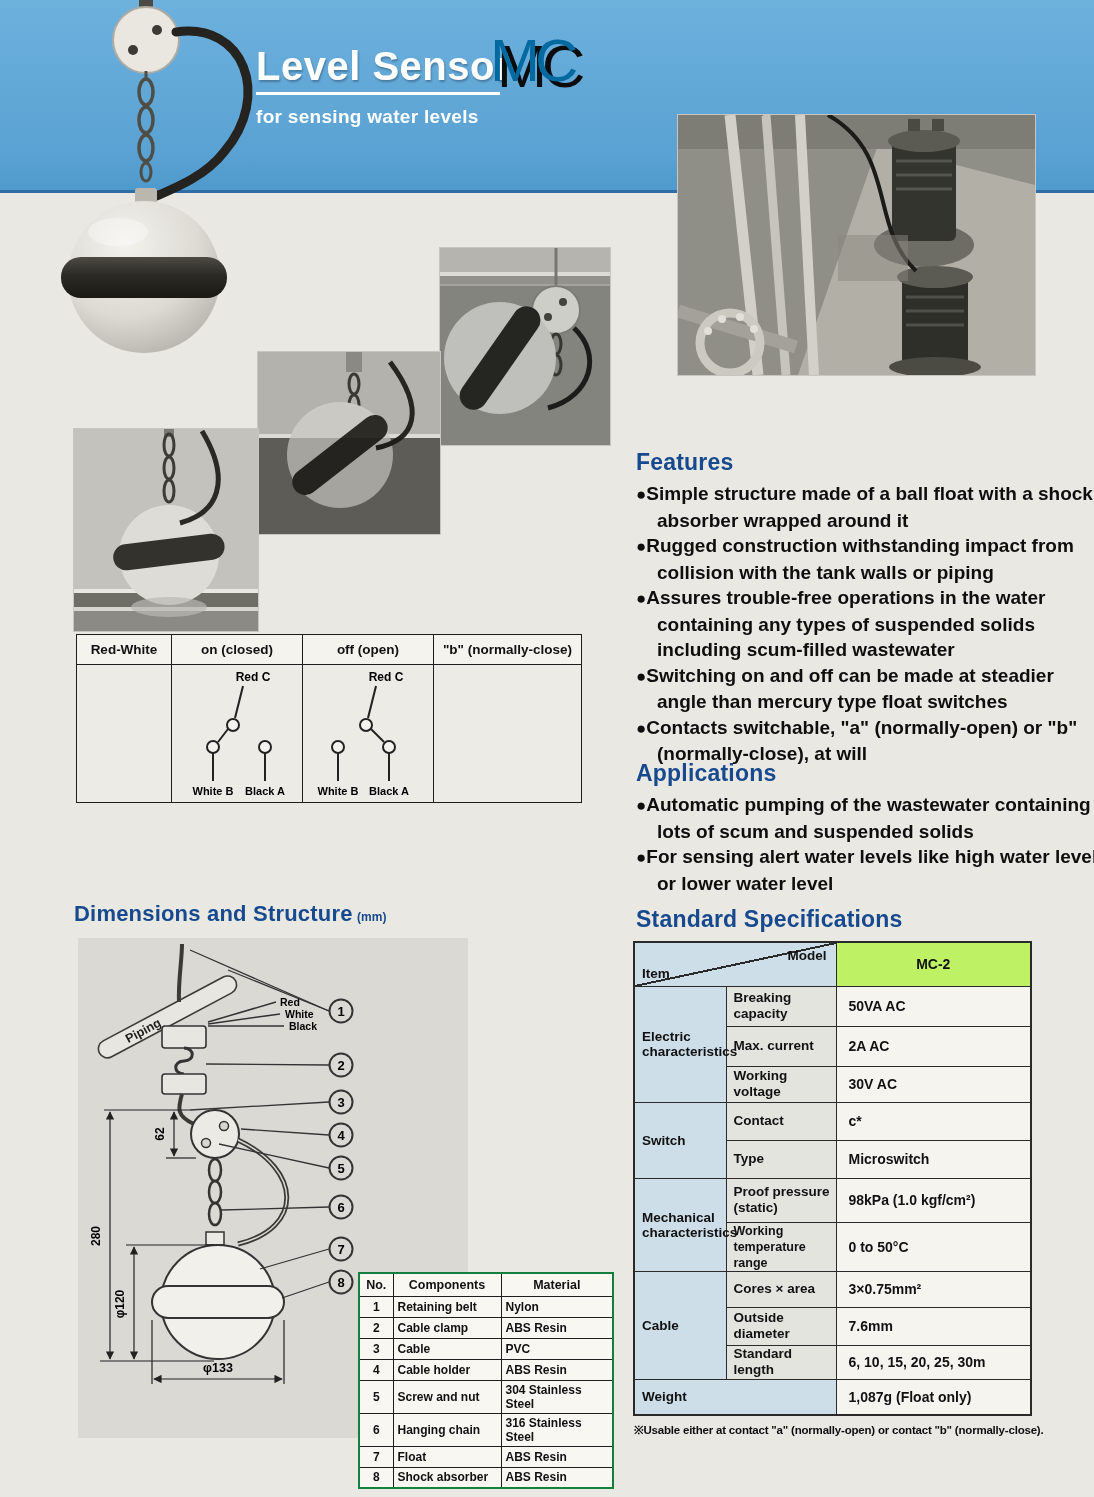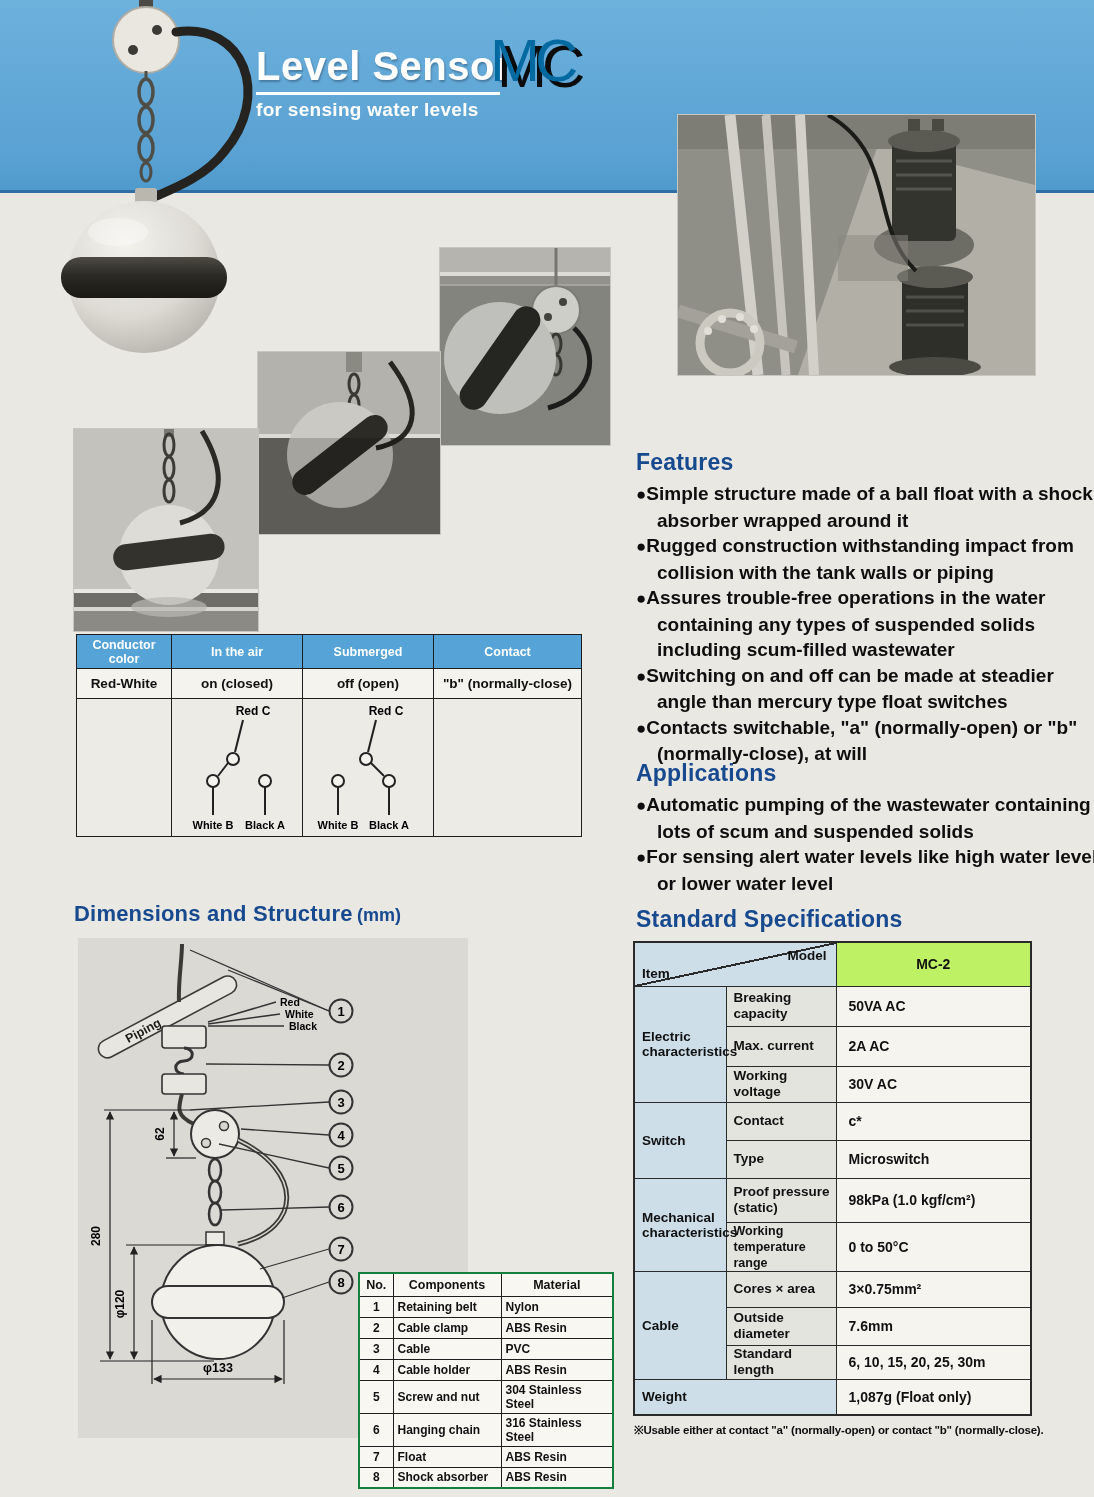--- a/index.html
+++ b/index.html
@@ -10,27 +10,27 @@
   .abs { position:absolute; }
 
   
   .band { position:absolute; top:0; left:0; width:1094px; height:193px;
           background:linear-gradient(180deg,#6db1dd 0%,#5aa2d3 80%,#4f9acc 100%);
           border-bottom:3px solid #2f6da5; }
   .title-block { position:absolute; left:256px; top:44px; }
   .title-main { font-size:40px; font-weight:bold; color:#fff; letter-spacing:.5px;
                 text-shadow:1px 2px 2px rgba(20,40,60,.35); }
   .title-rule { width:244px; height:3px; background:#fff; margin-top:3px; }
-  .title-sub { font-size:19px; font-weight:bold; color:#fff; margin-top:4px; letter-spacing:.3px; }
+  .title-sub { font-size:19px; font-weight:bold; color:#fff; margin-top:11px; letter-spacing:.3px; }
   .title-model { position:absolute; left:490px; top:26px; font-size:60px; font-weight:400;
                  letter-spacing:-5px; color:#0369a1; text-shadow:7px 6px 0 #0c0c0c; }
 
   
   .h-blue { font-size:23px; font-weight:bold; color:#17498f; letter-spacing:.2px; }
-  .h-unit { font-size:18px; font-weight:bold; color:#17498f; }
+  .h-unit { font-size:12px; font-weight:bold; color:#17498f; }
 
   
   .feat-list { width:464px; }
   .feat { font-size:19px; font-weight:bold; line-height:25.5px; padding-left:21px; text-indent:-21px; color:#0e0e0e; }
   .blt { font-size:17px; }
 
   
   table { border-collapse:collapse; }
   .ctab { table-layout:fixed; background:#f4f3ee; }
   .ctab td, .ctab th { border:1.6px solid #1e1e1e; text-align:center; vertical-align:middle; }
@@ -188,26 +188,20 @@
   </svg>
 
   <table class="ctab abs" style="left:76px;top:634px;width:505px">
     <colgroup>
         <col style="width:95px">
         <col style="width:131px">
         <col style="width:131px">
         <col style="width:148px">
       </colgroup>
     <tbody>
-        <tr style="height:34px">
-      <th>Conductor color</th>
-      <th>In the air</th>
-      <th>Submerged</th>
-      <th>Contact</th>
-    </tr>
     <tr style="height:30px">
       <td>Red-White</td>
       <td>on (closed)</td>
       <td>off (open)</td>
       <td>"b" (normally-close)</td>
     </tr>
     <tr style="height:136px" class="diag-row">
       <td></td>
       <td>
         <svg width="129" height="134" viewBox="0 0 129 134">

